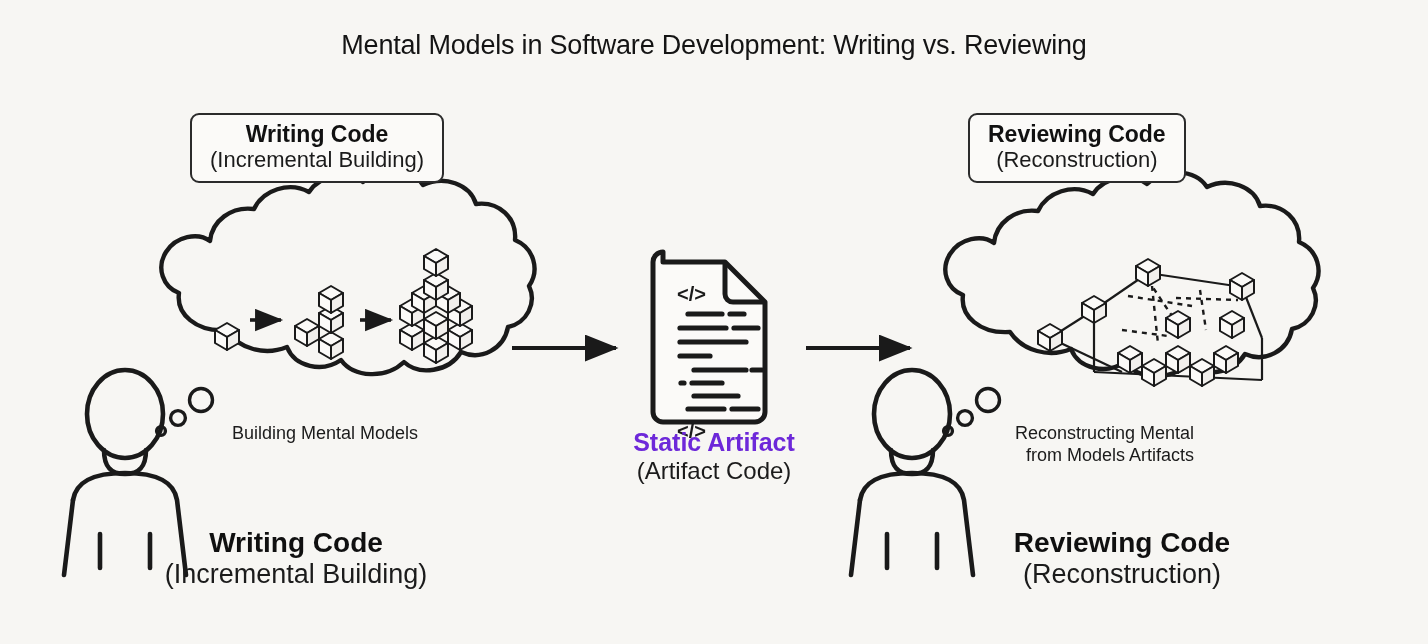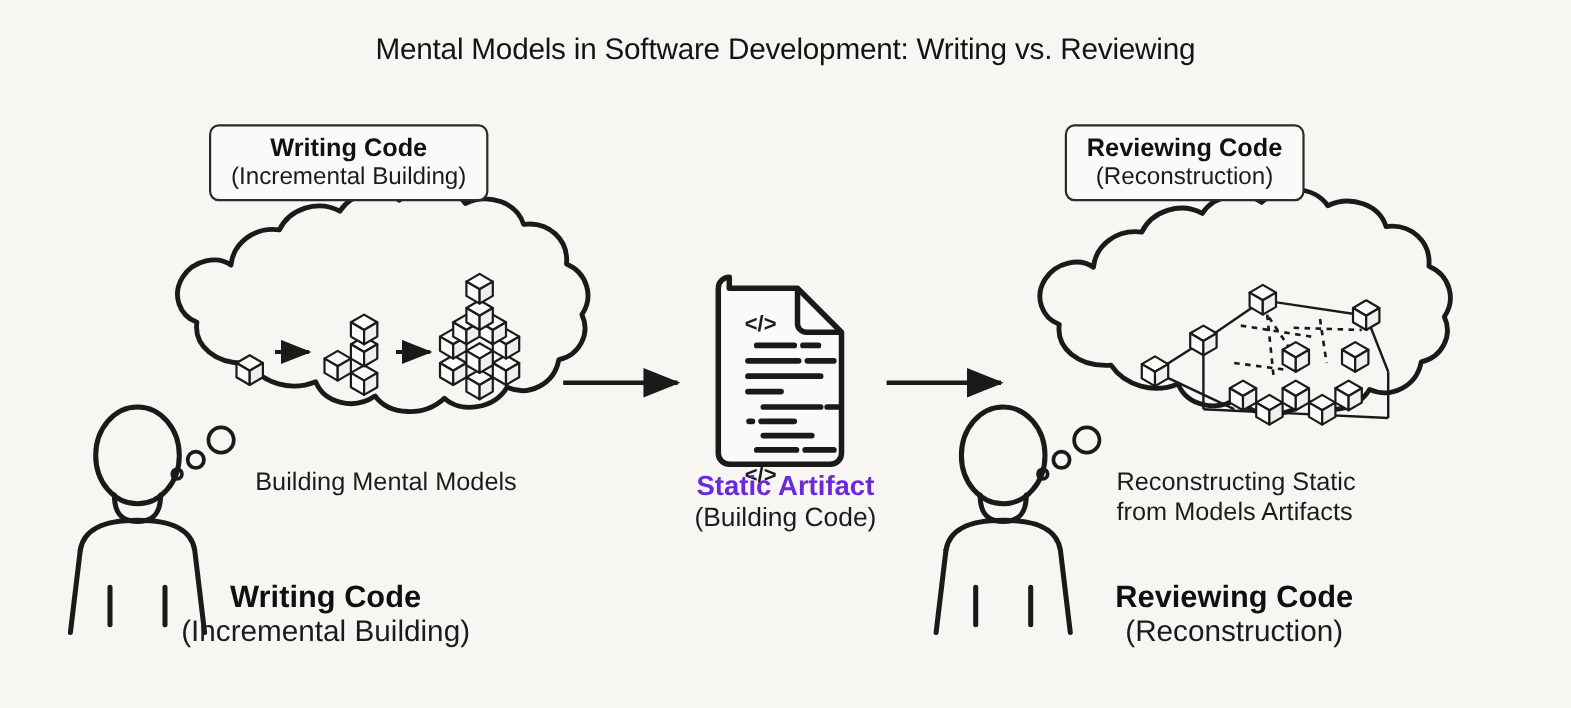--- a/index.html
+++ b/index.html
@@ -56,22 +56,22 @@
     line-height: 1.1;
     color: #1b1b1b;
     white-space: nowrap;
   }
   #hdr-left  { left: 190px; top: 113px; }
   #hdr-right { left: 968px; top: 113px; }
 
   
   .caption {
     position: absolute;
-    text-align: left;
-    font-size: 23px;
+    text-align: right;
+    font-size: 18px;
     font-weight: 400;
     line-height: 1.22;
     color: #1b1b1b;
     white-space: nowrap;
   }
   #cap-left  { left: 232px; top: 423px; }
   #cap-right { left: 1015px; top: 423px; }
 
   
   #cap-center {
@@ -331,27 +331,27 @@
   <div class="hdr-box" id="hdr-right">
     <div class="l1">Reviewing Code</div>
     <div class="l2">(Reconstruction)</div>
   </div>
 
   <div class="caption" id="cap-left">
     <div>Building Mental Models</div>
   </div>
 
   <div class="caption" id="cap-right">
-    <div>Reconstructing Static</div>
+    <div>Reconstructing Mental</div>
     <div>from Models Artifacts</div>
   </div>
 
   <div id="cap-center">
     <div class="l1">Static Artifact</div>
-    <div class="l2">(Building Code)</div>
+    <div class="l2">(Artifact Code)</div>
   </div>
 
   <div class="bottom-label" id="bot-left">
     <div class="l1">Writing Code</div>
     <div class="l2">(Incremental Building)</div>
   </div>
 
   <div class="bottom-label" id="bot-right">
     <div class="l1">Reviewing Code</div>
     <div class="l2">(Reconstruction)</div>

